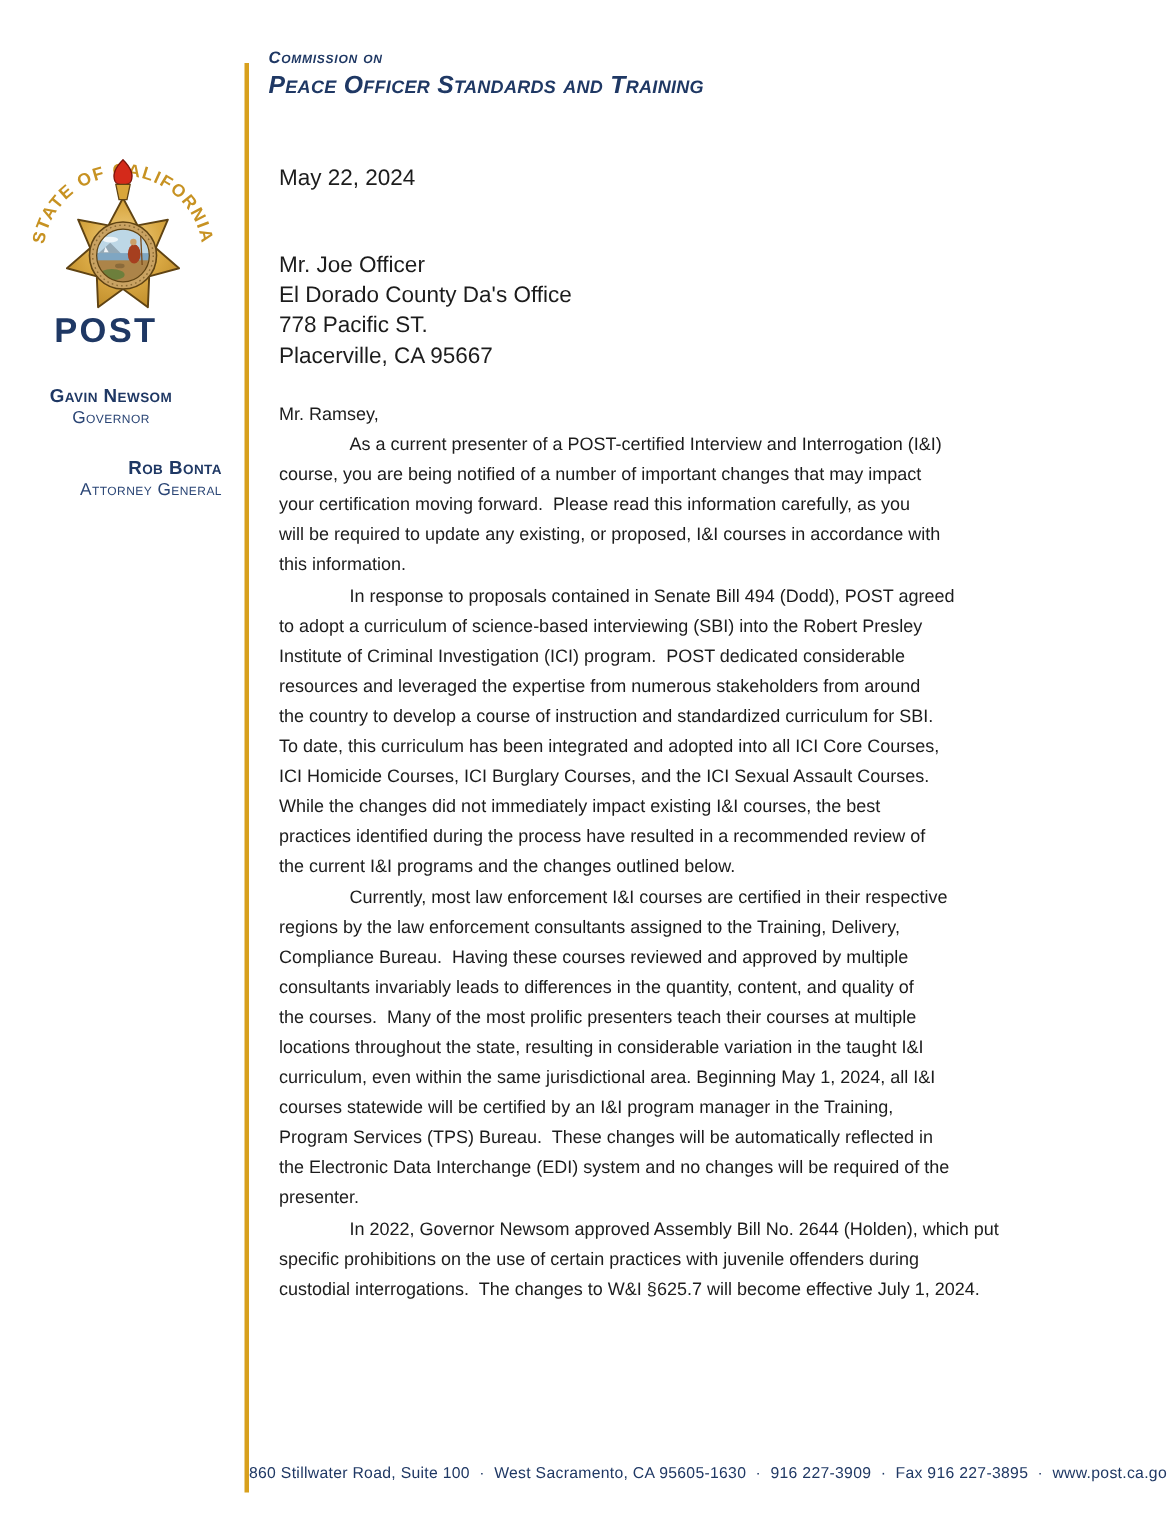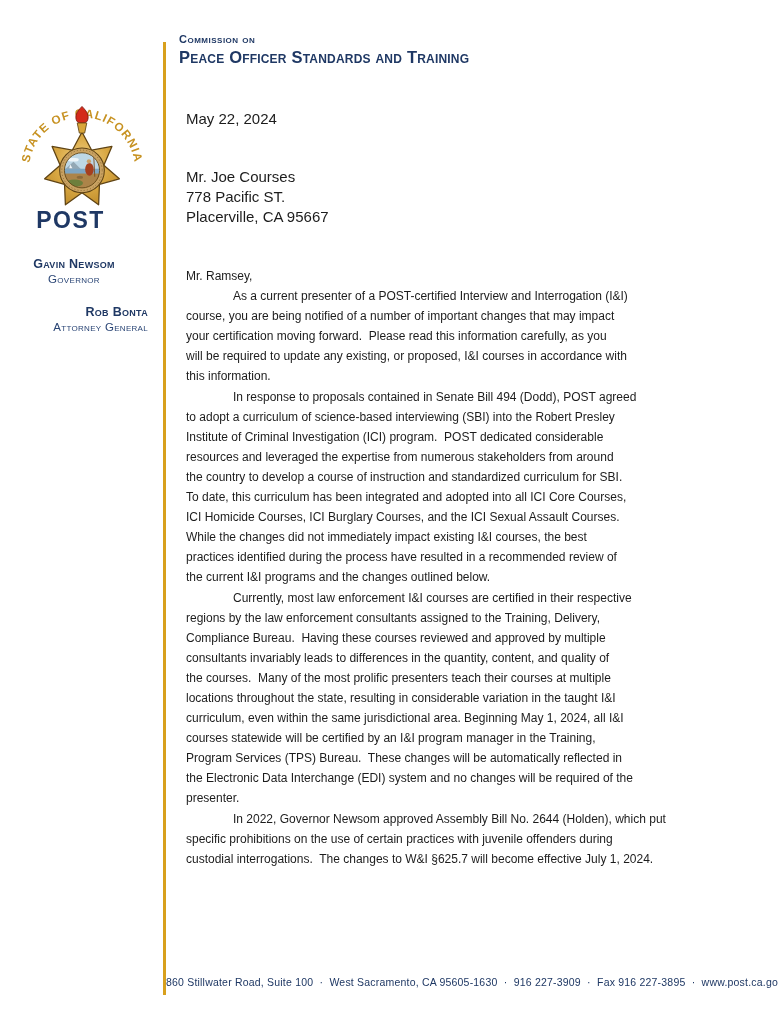--- a/index.html
+++ b/index.html
@@ -14,21 +14,21 @@
   }
   .gold-line {
     position: absolute;
     left: 163px;
     top: 42px;
     width: 3px;
     height: 953px;
     background: #d8a01d;
   }
   
-  .header { position: absolute; left: 179px; top: 33px; color: #1f3864; }
+  .header { position: absolute; left: 179px; top: 33px; color: #1f3864; font-style: italic; }
   .header .supertitle {
     font-variant: small-caps;
     font-weight: bold;
     font-size: 11px;
     letter-spacing: 0.5px;
   }
   .header .title {
     font-variant: small-caps;
     font-weight: bold;
     font-size: 16.5px;
@@ -178,21 +178,22 @@
   </aside>
 
   <header class="header">
     <div class="supertitle">Commission on</div>
     <div class="title">Peace Officer Standards and Training</div>
   </header>
 
   <div class="date">May 22, 2024</div>
 
   <div class="recipient">
-    <div>Mr. Joe Courses</div>
+    <div>Mr. Joe Officer</div>
+    <div>El Dorado County Da's Office</div>
     <div>778 Pacific ST.</div>
     <div>Placerville, CA 95667</div>
   </div>
 
   <div class="body-block">
     <p class="salutation">Mr. Ramsey,</p>
     <p class="para">As a current presenter of a POST-certified Interview and Interrogation (I&amp;I)
 course, you are being notified of a number of important changes that may impact
 your certification moving forward.  Please read this information carefully, as you
 will be required to update any existing, or proposed, I&amp;I courses in accordance with

